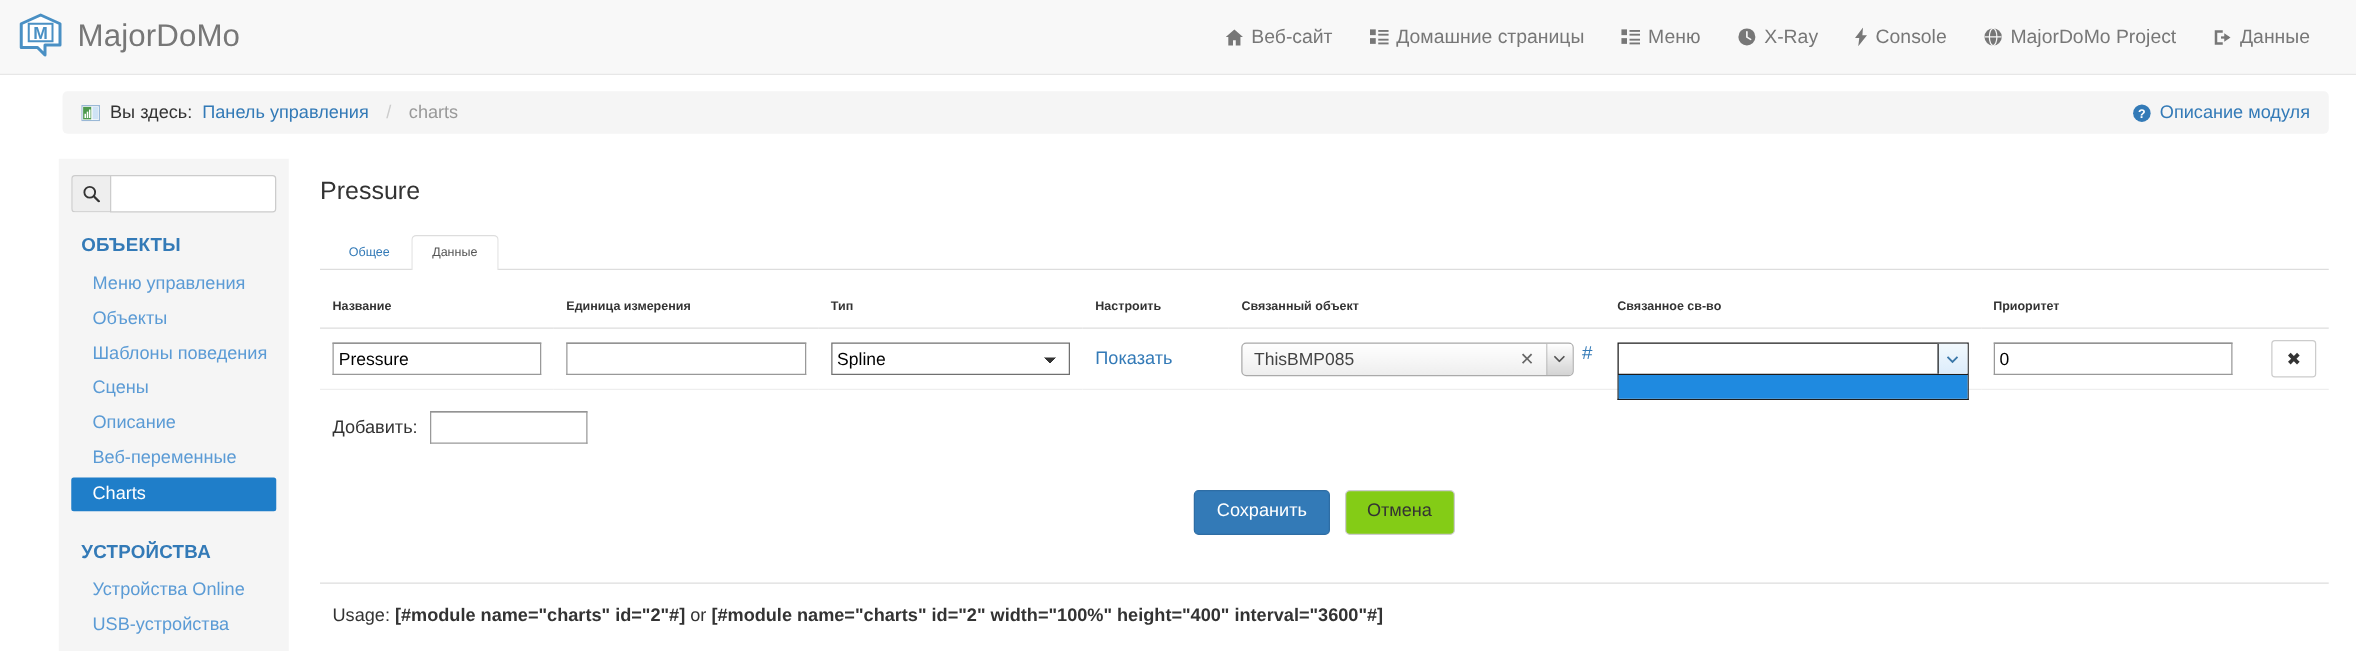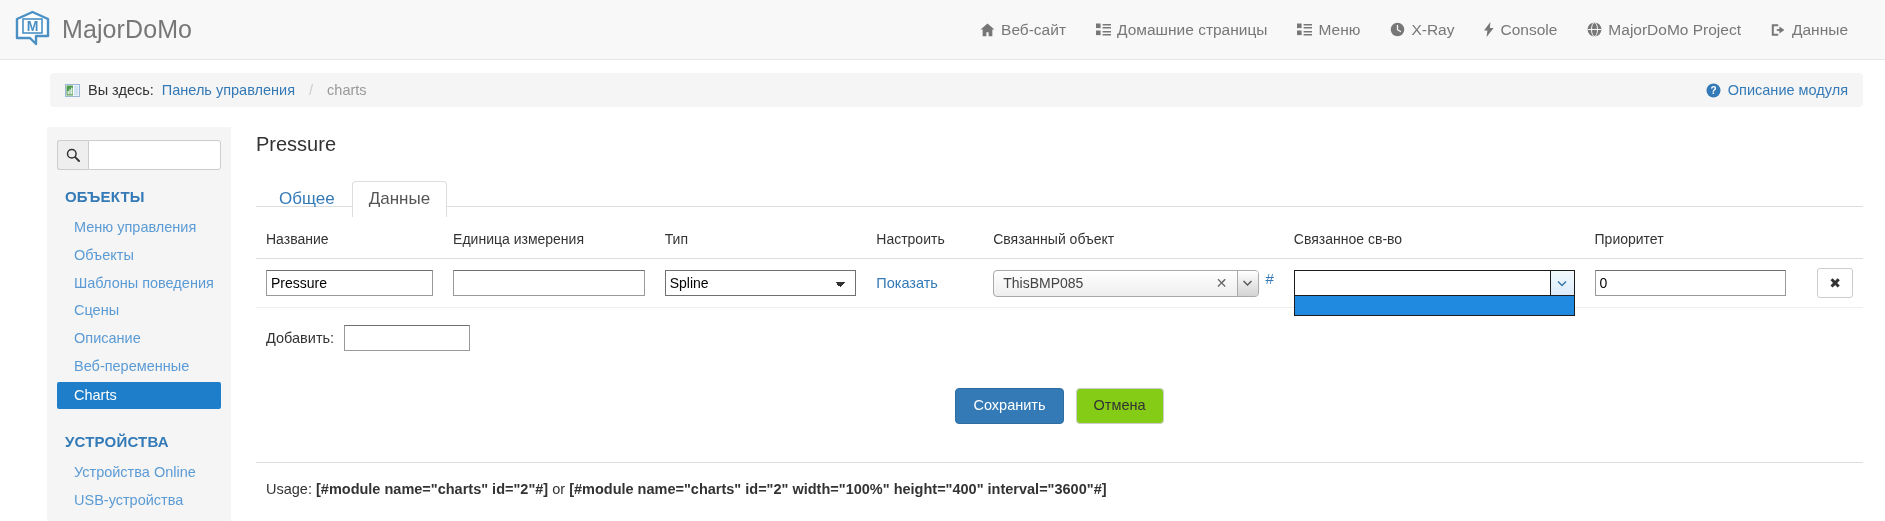--- a/index.html
+++ b/index.html
@@ -154,65 +154,65 @@
   .side-link.active {
     background: #1f7ec9;
     color: #ffffff;
     border-radius: 2px;
     margin: 1px 0;
   }
 
   
   .main {
     flex: 1;
-    margin: 3px 22px 0 25px;
+    margin: 12px 22px 0 25px;
     min-width: 0;
   }
   .page-title {
     font-size: 20px;
     color: #333333;
     margin: 3px 0 17px 0;
     font-weight: normal;
   }
   .tabs {
     display: flex;
     align-items: flex-end;
     border-bottom: 1px solid #dddddd;
     height: 34px;
     padding-left: 6px;
   }
   .tab {
-    font-size: 17px;
+    font-size: 10px;
     color: #337ab7;
     padding: 8px 16px;
     text-decoration: none;
     cursor: pointer;
     line-height: 1.1;
     border: 1px solid transparent;
     border-bottom: none;
     position: relative;
-    top: 11px;
+    top: 1px;
   }
   .tab.active {
     color: #555555;
     background: #ffffff;
     border-color: #dddddd;
     border-radius: 4px 4px 0 0;
   }
 
   
   .tbl {
     width: 100%;
     border-collapse: collapse;
     margin-top: 24px;
   }
   .tbl th {
     text-align: left;
-    font-size: 14px;
-    font-weight: normal;
+    font-size: 10px;
+    font-weight: bold;
     color: #333333;
     padding: 0 10px 11px 10px;
     border-bottom: 1px solid #dddddd;
     white-space: nowrap;
   }
   .tbl td {
     padding: 9px 10px;
     vertical-align: middle;
     border-bottom: 1px solid #eeeeee;
   }

